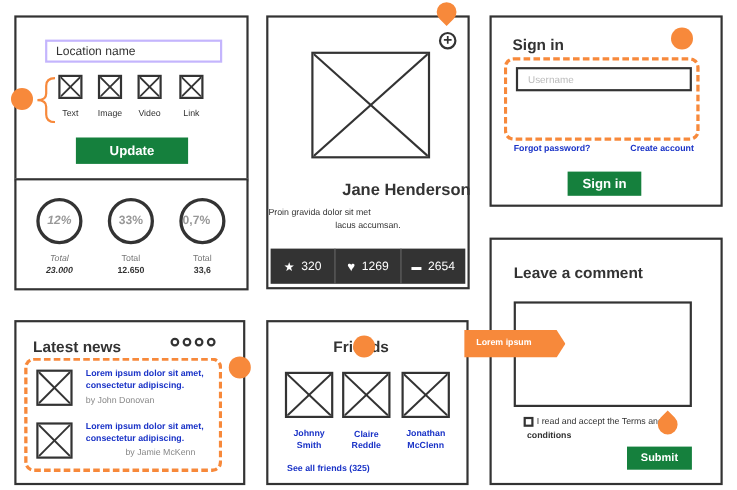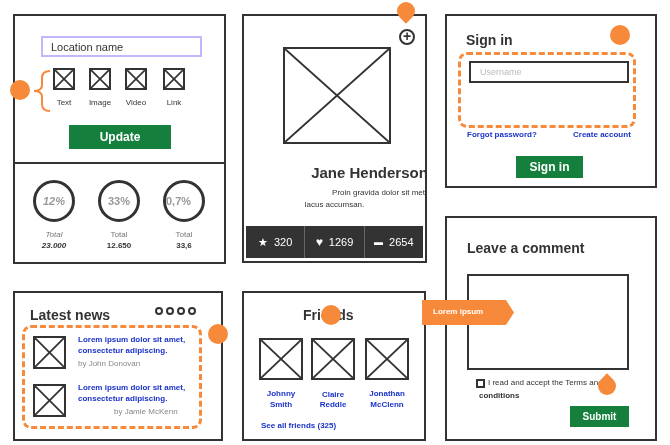--- a/index.html
+++ b/index.html
@@ -86,21 +86,21 @@
 
 <div class="panel" style="left:242px;top:14px;width:185px;height:249px;">
   <div style="position:absolute;left:155px;top:13px;width:16px;height:16px;border:2px solid #333;border-radius:50%;text-align:center;line-height:11px;font-size:14px;font-weight:bold;">+</div>
   <div class="ph" style="left:39px;top:31px;width:108px;height:97px;">
       <svg viewBox="0 0 108 97" preserveAspectRatio="none">
         <line x1="0" y1="0" x2="108" y2="97" stroke="#333" stroke-width="2"></line>
         <line x1="108" y1="0" x2="0" y2="97" stroke="#333" stroke-width="2"></line>
       </svg>
     </div>
   <div style="position:absolute;left:0;top:148px;width:163px;text-align:center;font-size:15px;font-weight:bold;color:#333;margin-left:44px;">Jane Henderson</div>
-  <div style="position:absolute;left:0;top:172px;width:181px;text-align:right;font-size:8px;">Proin gravida dolor sit met</div>
+  <div style="position:absolute;left:0;top:172px;width:181px;text-align:left;font-size:8px;">Proin gravida dolor sit met</div>
   <div style="position:absolute;left:0;top:184px;width:181px;text-align:center;font-size:8px;">lacus accumsan.</div>
   <div style="position:absolute;left:2px;top:210px;width:177px;height:32px;background:#333;display:flex;">
     <div style="flex:1;display:flex;align-items:center;justify-content:center;color:#fff;font-size:11px;border-right:1px solid #666;">
       <span style="margin-right:6px;font-size:11px;">★</span>
         <span>320</span>
     </div>
     <div style="flex:1;display:flex;align-items:center;justify-content:center;color:#fff;font-size:11px;border-right:1px solid #666;">
       <span style="margin-right:6px;font-size:12px;">♥</span>
         <span>1269</span>
     </div>

